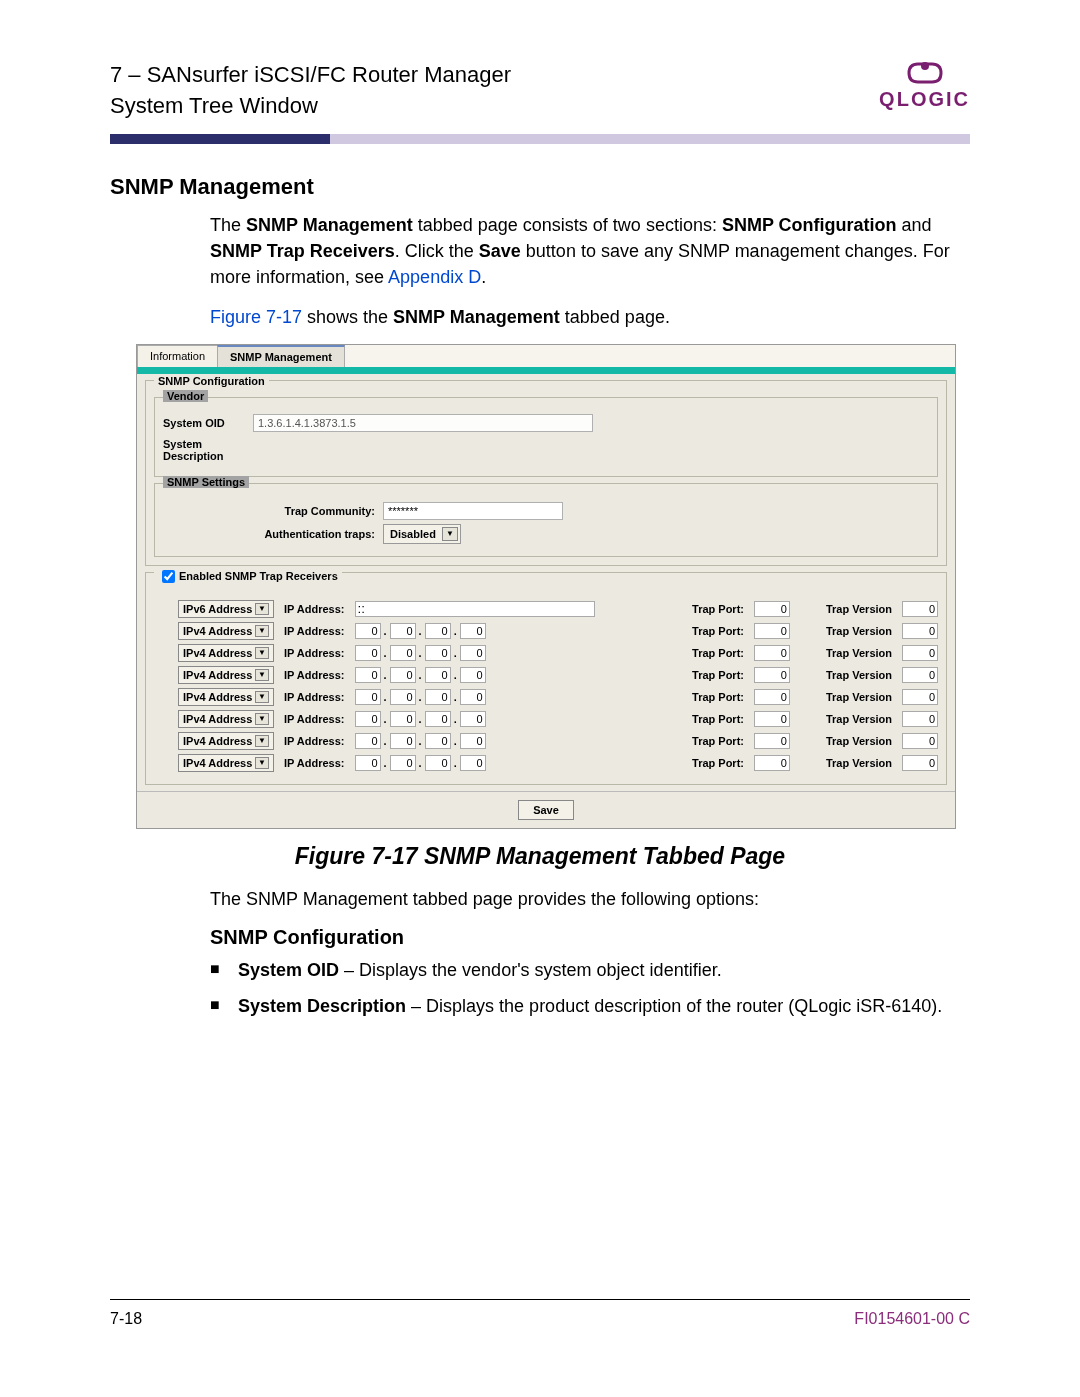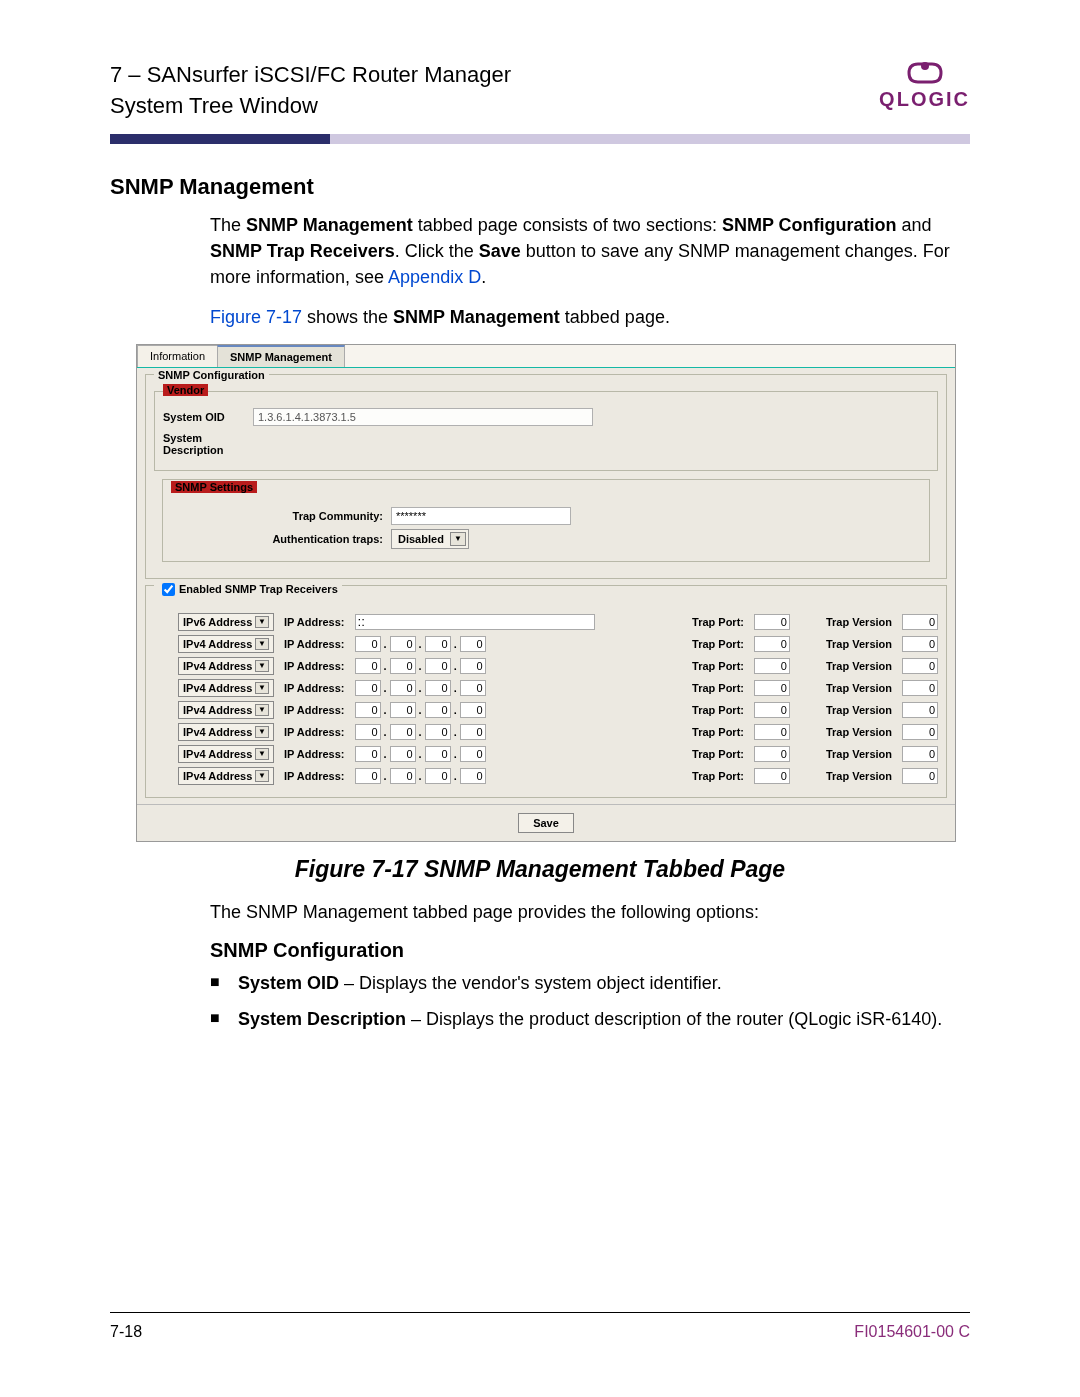--- a/index.html
+++ b/index.html
@@ -42,21 +42,21 @@
   
   .panel-wrap {
     margin: 10px 0 0 26px;
     border: 1px solid #999;
     width: 820px;
     background: #ece9e1;
     font-size: 11px;
     font-family: Tahoma, Arial, sans-serif;
     color: #000;
   }
-  .tabs { display: flex; border-bottom: 1px solid #14b8a6; background: #f7f4ee; }
+  .tabs { display: flex; border-bottom: 7px solid #14b8a6; background: #f7f4ee; }
   .tab {
     padding: 4px 12px;
     border: 1px solid #aaa;
     border-bottom: none;
     background: #f4f1e9;
     margin-right: -1px;
     font-size: 11px;
     cursor: pointer;
   }
   .tab.active {
@@ -79,21 +79,21 @@
     font-weight: bold;
     font-size: 11px;
     display: inline-block;
   }
   .sub-legend {
     font-weight: bold;
     font-size: 11px;
     display: inline-block;
     position: relative;
     top: -10px;
-    background: #b91c1c;
+    background: #a3a3a3;
     padding: 0 4px;
   }
   .vendor-row { display: flex; align-items: center; margin: 2px 0 6px; }
   .vendor-row .lbl { width: 90px; font-weight: bold; font-size: 11px; }
   .vendor-row input {
     flex: 0 0 340px;
     font-size: 11px;
     padding: 2px 4px;
     border: 1px solid #b0b0b0;
     background: #fdfdfb;
@@ -240,21 +240,21 @@
           <div class="vendor-row">
             <div class="lbl">System OID</div>
     <input type="text" readonly="" value="1.3.6.1.4.1.3873.1.5" style="">
           </div>
           <div class="vendor-row">
             <div class="lbl">System Description</div>
           </div>
         </div>
     </div>
 
-    <div class="groupbox" style="margin:8px; padding-top:11px;">
+    <div class="groupbox" style="margin:0; padding-top:2px;">
       <span class="sub-legend">SNMP Settings</span>
       <div id="settings-rows">
           <div class="settings-row">
             <div class="slbl">Trap Community:</div>
     <input type="text" value="*******" style="">
           </div>
         </div>
       <div class="settings-row">
         <div class="slbl">Authentication traps:</div>
         <div class="combo">

